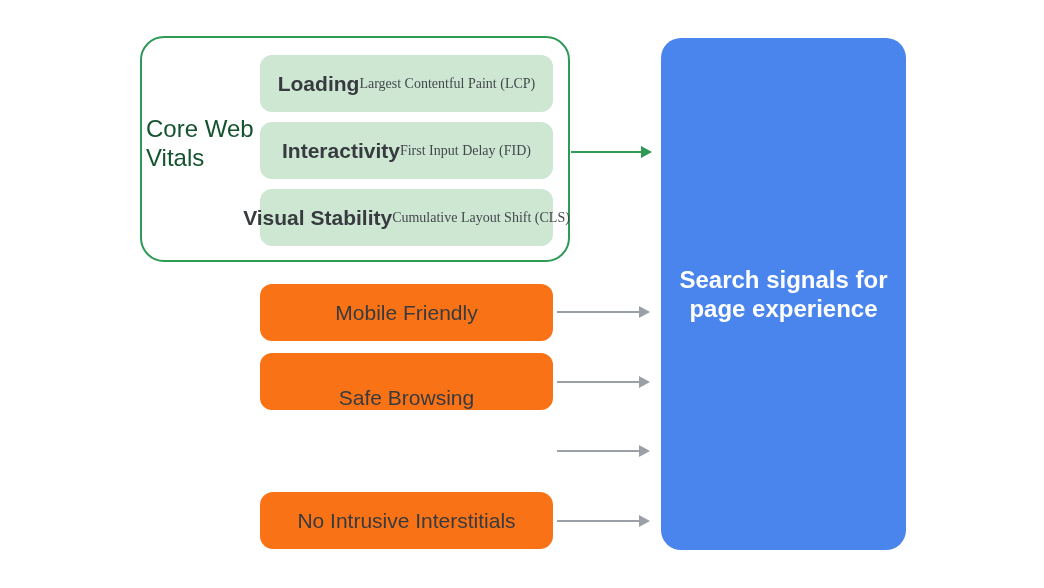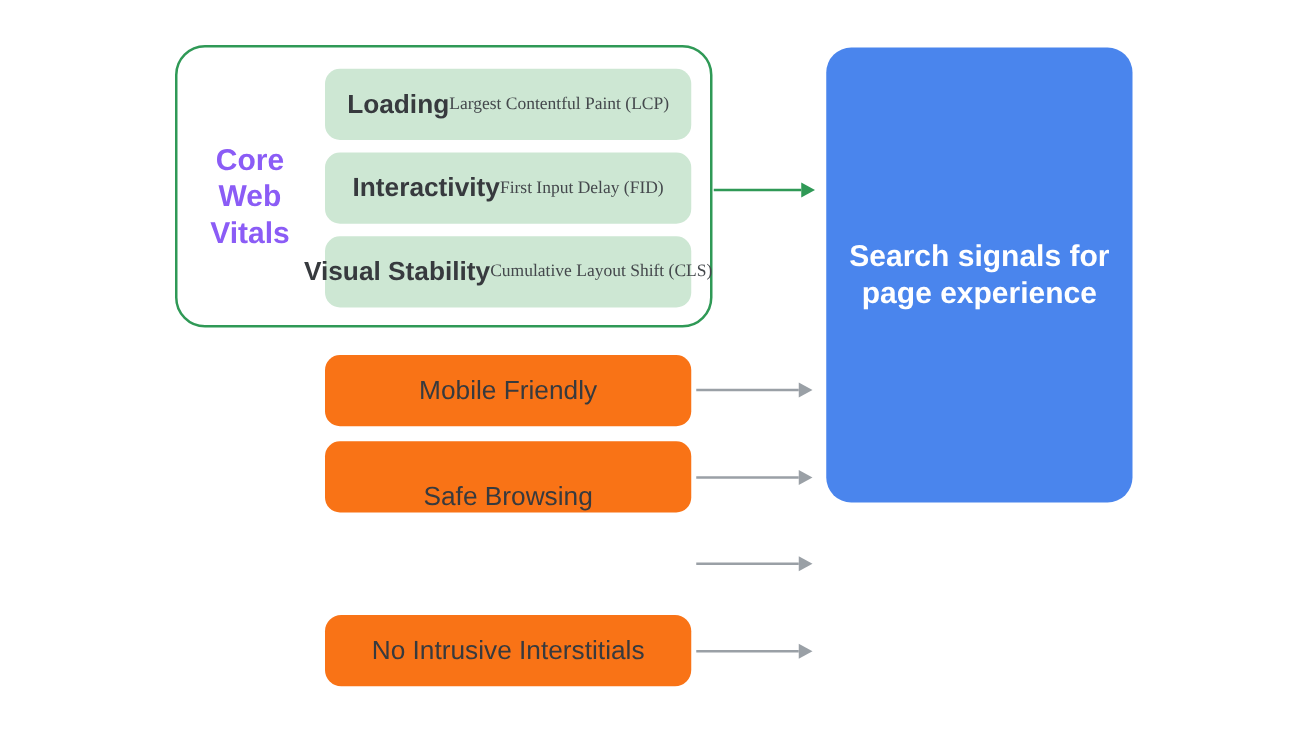--- a/index.html
+++ b/index.html
@@ -18,25 +18,24 @@
     width: 430px; height: 226px;
     border: 2px solid #2F9956;
     border-radius: 24px;
     box-sizing: border-box;
     background: #ffffff;
   }
   .cwv-label {
     position: absolute;
     left: 146px; top: 114px;
     width: 108px;
-    text-align: center;
-    color: #8b5cf6;
+    color: #14532d;
     font-size: 24px;
     line-height: 29px;
-    font-weight: 700;
+    font-weight: 400;
   }
   
   .card {
     position: absolute;
     left: 260px;
     width: 293px; height: 57px;
     border-radius: 12px;
     box-sizing: border-box;
     display: flex;
     flex-direction: row;
@@ -87,21 +86,21 @@
   .arrow.green-a::after { border-left-color: #2F9956; }
   .a-cwv { left: 571px; top: 151px; width: 70px; }
   .a0 { left: 557px; top: 311px; width: 82px; }
   .a1 { left: 557px; top: 381px; width: 82px; }
   .a2 { left: 557px; top: 450px; width: 82px; }
   .a3 { left: 557px; top: 520px; width: 82px; }
   
   .result {
     position: absolute;
     left: 661px; top: 38px;
-    width: 245px; height: 364px;
+    width: 245px; height: 512px;
     background: #4A85ED;
     border-radius: 20px;
     display: flex;
     align-items: center;
     justify-content: center;
   }
   .result-text {
     width: 212px;
     text-align: center;
     color: #ffffff;

